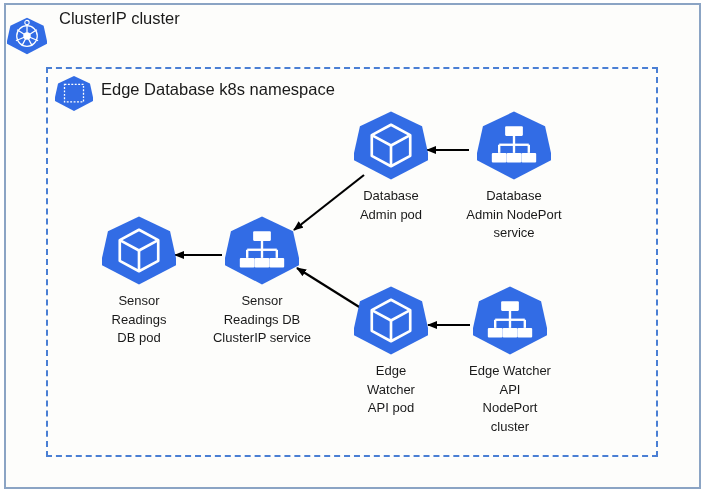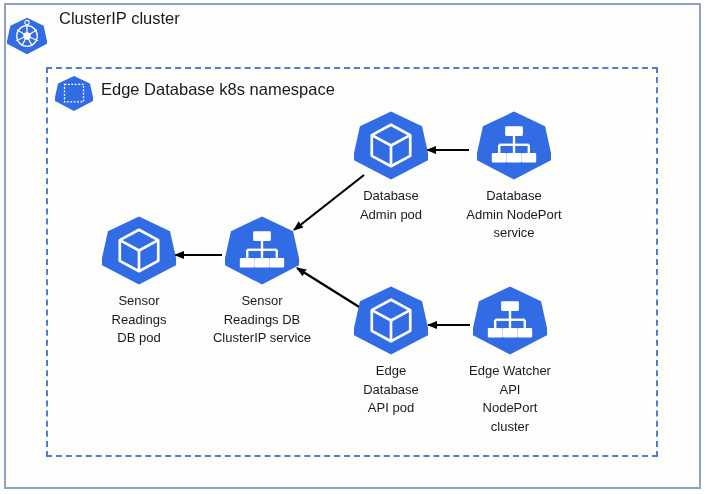--- a/index.html
+++ b/index.html
@@ -225,21 +225,21 @@
       <svg width="74" height="71" viewBox="0 0 100 96">
         <polygon points="50,2 92,22 102,67 50,94 -2,67 8,22" fill="#326ce5"></polygon>
         <g fill="none" stroke="#ffffff" stroke-width="3.6" stroke-linejoin="round">
           <polygon points="50,20 76,34 76,62 50,76 24,62 24,34"></polygon>
           <polyline points="24,34 50,48 76,34"></polyline>
           <line x1="50" y1="48" x2="50" y2="76"></line>
         </g>
       </svg>
     </div>
     <div class="node-label">Edge
-Database
+Watcher
 API pod</div>
   </div>
 
   <div class="node" style="left:455px; top:285px; width:110px;">
     <div class="icon" style="position:relative; left:0; top:0; display:inline-block;">
       <svg width="74" height="71" viewBox="0 0 100 96">
         <polygon points="50,2 92,22 102,67 50,94 -2,67 8,22" fill="#326ce5"></polygon>
         <g fill="#ffffff">
           <rect x="38" y="22" width="24" height="13" rx="1.5"></rect>
           <rect x="20" y="58" width="20" height="13" rx="1.5"></rect>

